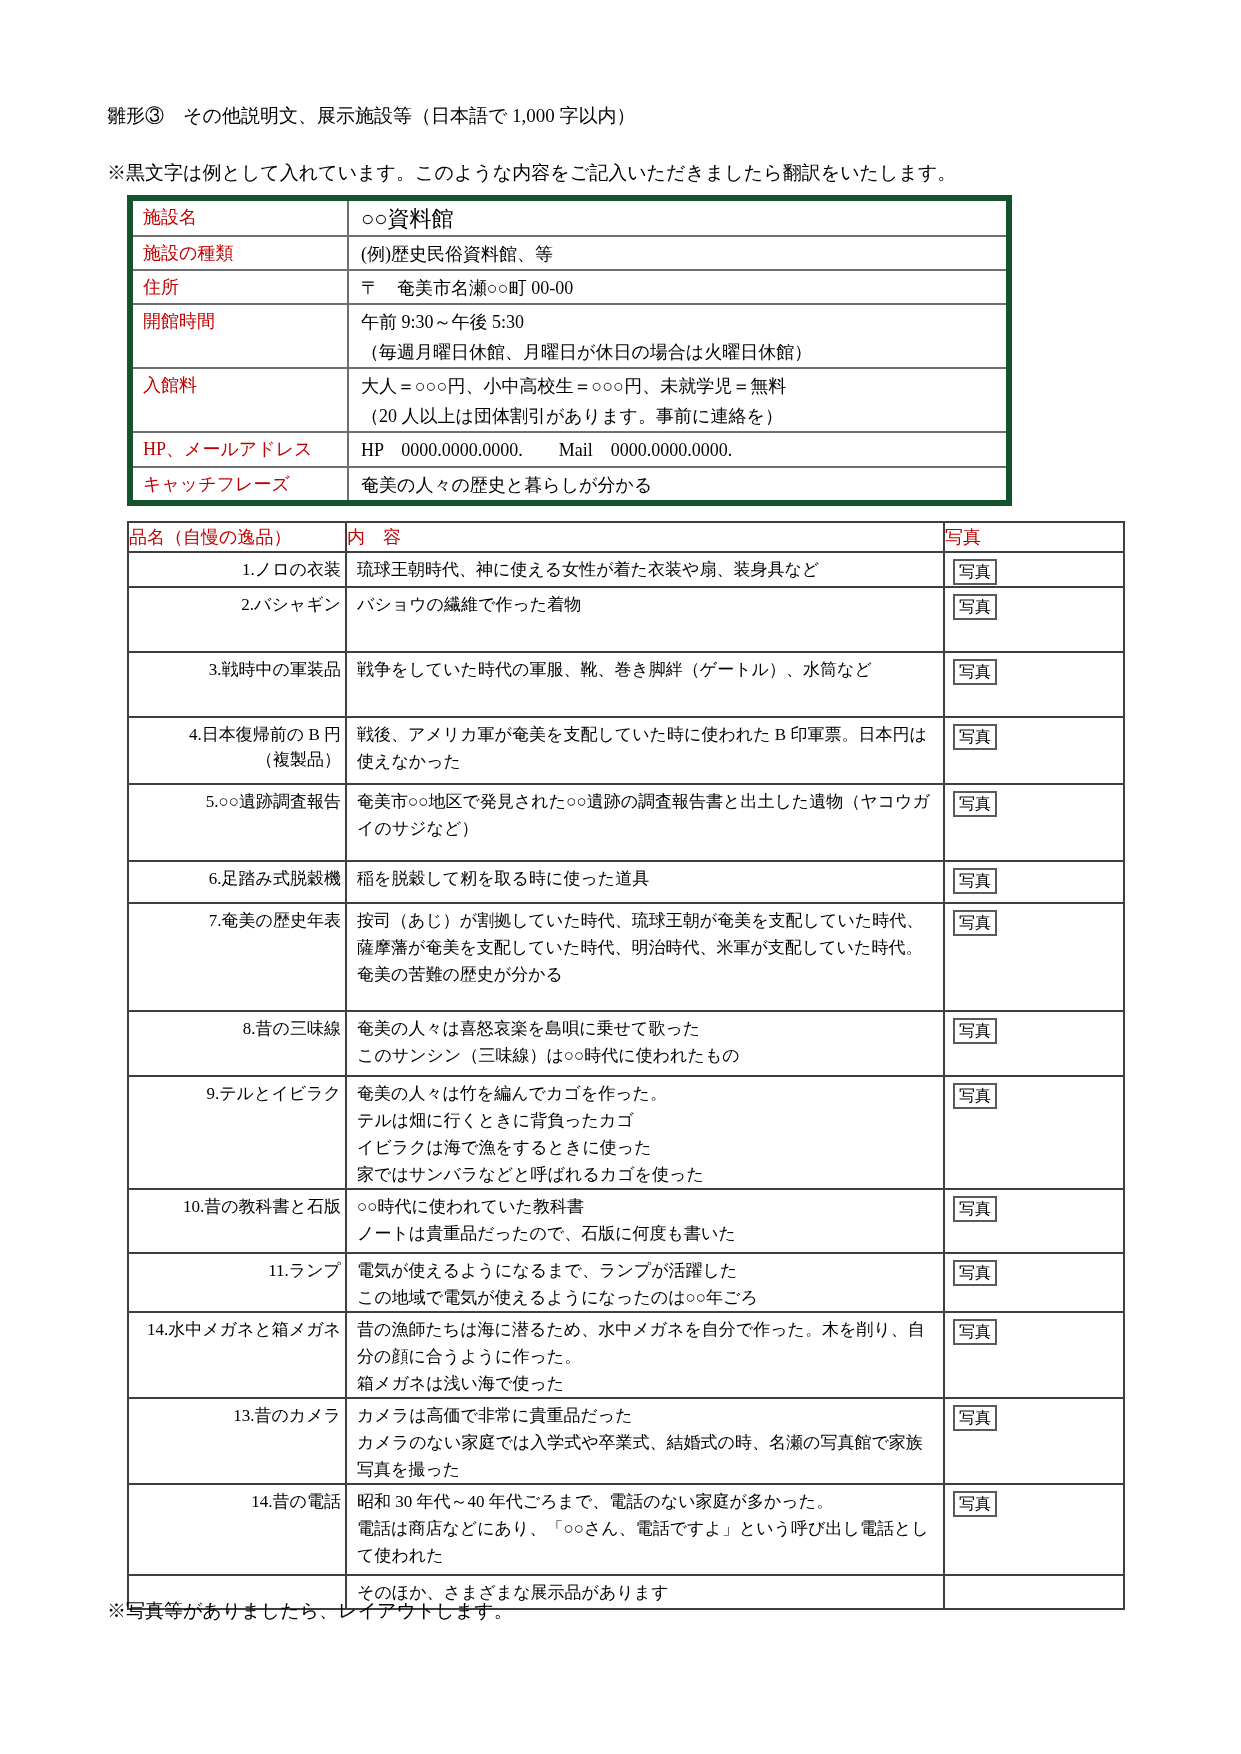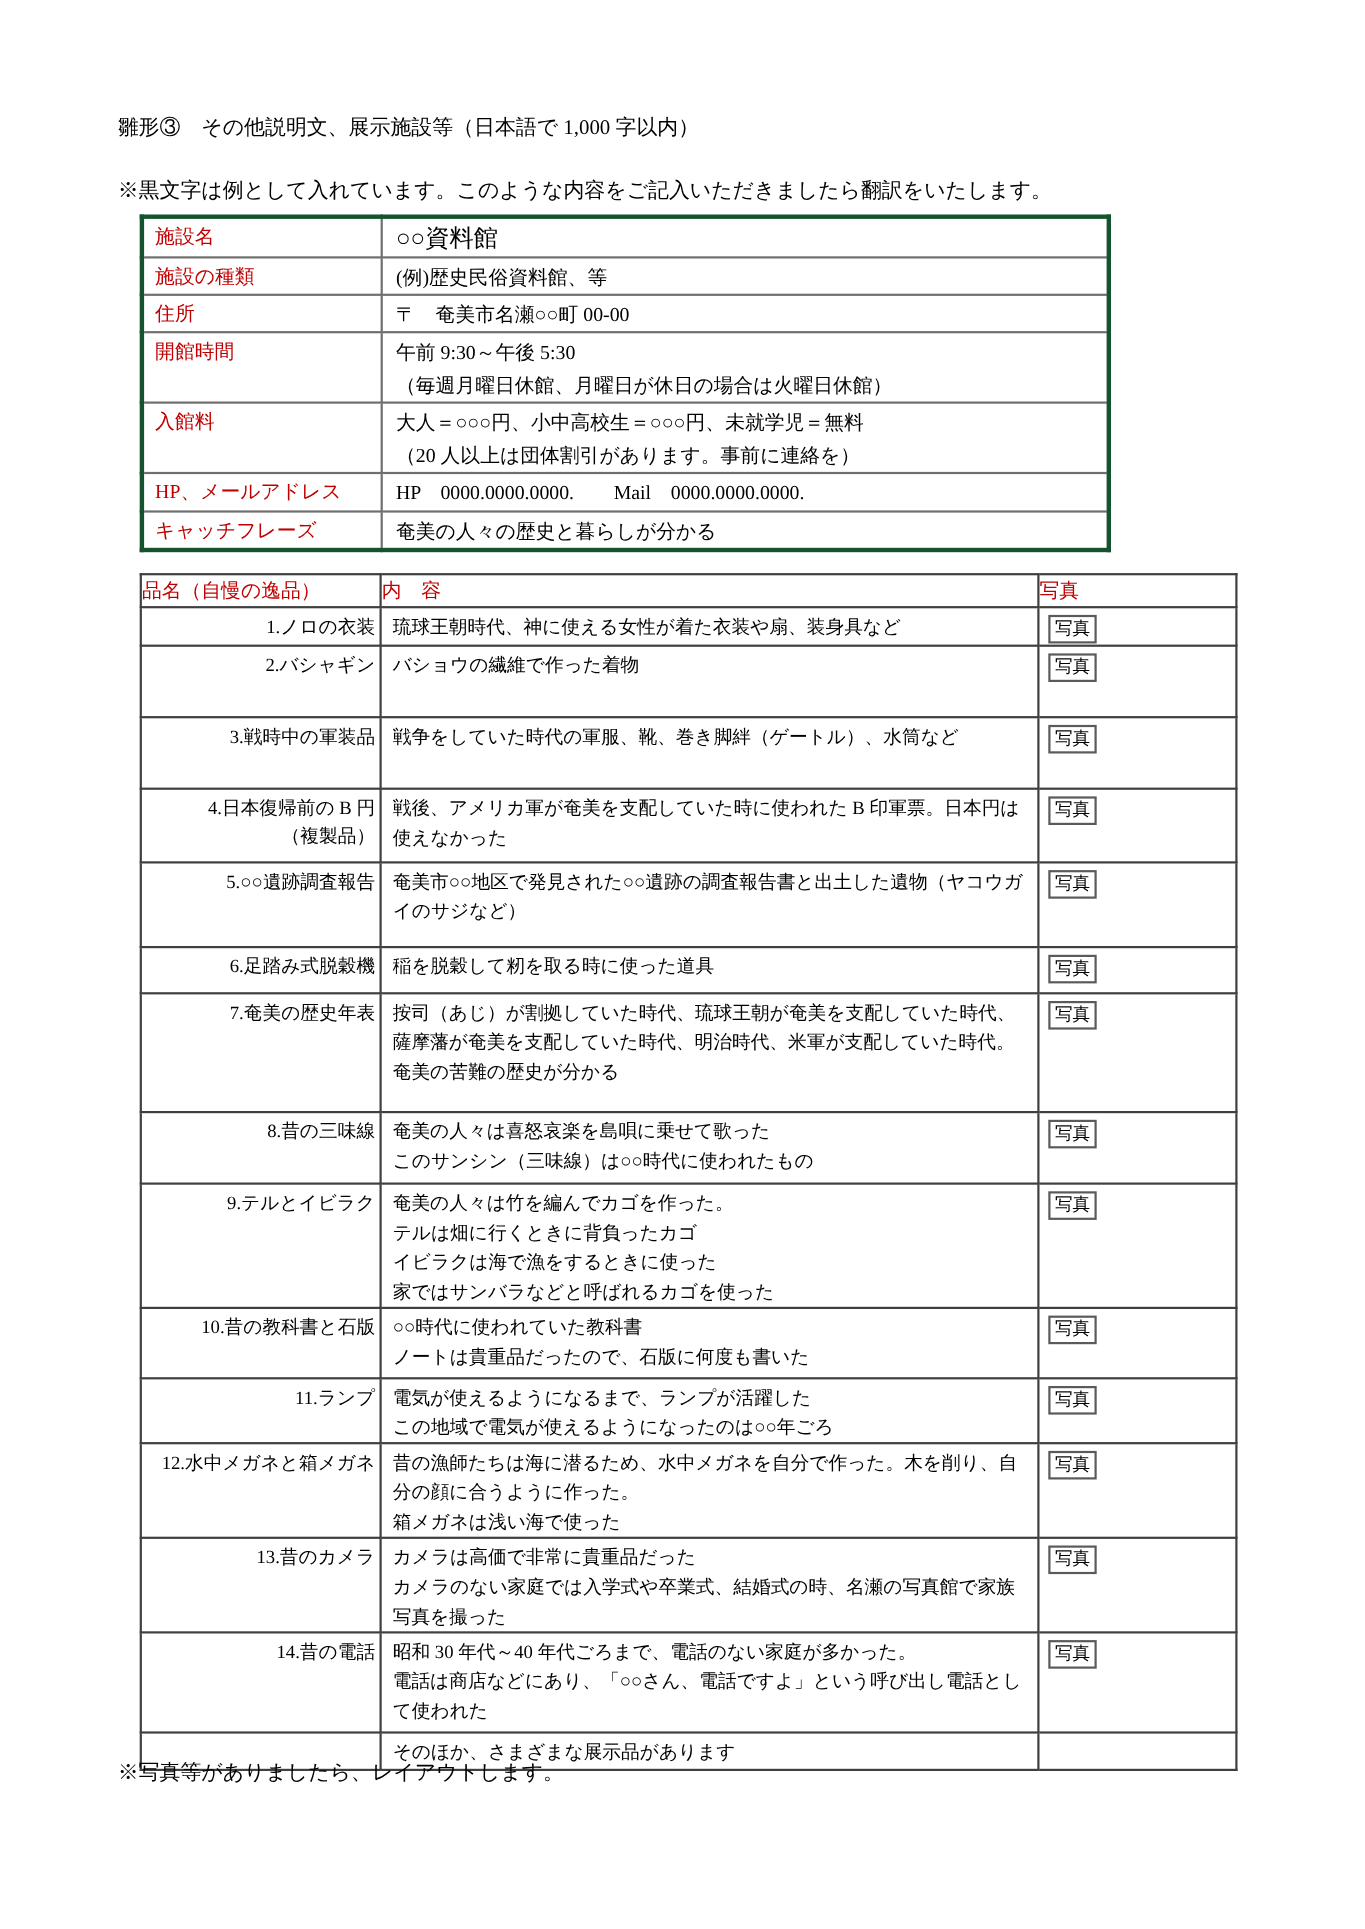--- a/index.html
+++ b/index.html
@@ -12,21 +12,21 @@
   .page{ position:relative; width:1241px; height:1754px; background:#fff; overflow:hidden; }
 
   .title{ position:absolute; left:107px; top:103px; font-size:19px; white-space:nowrap;text-align:right; }
   .note { position:absolute; left:107px; top:160px; font-size:19px; white-space:nowrap;text-align:center; }
   .footer{ position:absolute; left:107px; top:1598px; font-size:19px; white-space:nowrap; }
 
   
   .t1{
     position:absolute; left:127px; top:195px; width:879px;
     border-collapse:collapse; table-layout:fixed;
-    border:4px solid #14532d;
+    border:6px solid #14532d;
   }
   .t1 td{ border:2px solid #6f6f6f; vertical-align:top; overflow:hidden; }
   .f-label{ color:var(--label-red); padding:3px 4px 0 10px; font-size:18px; line-height:27px; }
   .f-value{ padding:2px 6px 0 12px; font-size:18px; line-height:30px; }
   .f-big div{ font-size:22px; line-height:32px; }
 
   
   .t2{
     position:absolute; left:127px; top:521px; width:996px;
     border-collapse:collapse; table-layout:fixed;
@@ -218,21 +218,21 @@
             <div>11.ランプ</div>
           </td>
           <td class="i-content">
             <div>電気が使えるようになるまで、ランプが活躍した</div>
             <div>この地域で電気が使えるようになったのは○○年ごろ</div>
           </td>
           <td class="i-photo"><span class="photo-box">写真</span></td>
         </tr>
         <tr style="height:82px">
           <td class="i-name">
-            <div>12.水中メガネと箱メガネ</div>
+            <div>14.水中メガネと箱メガネ</div>
           </td>
           <td class="i-content">
             <div>昔の漁師たちは海に潜るため、水中メガネを自分で作った。木を削り、自分の顔に合うように作った。</div>
             <div>箱メガネは浅い海で使った</div>
           </td>
           <td class="i-photo"><span class="photo-box">写真</span></td>
         </tr>
         <tr style="height:80px">
           <td class="i-name">
             <div>13.昔のカメラ</div>

